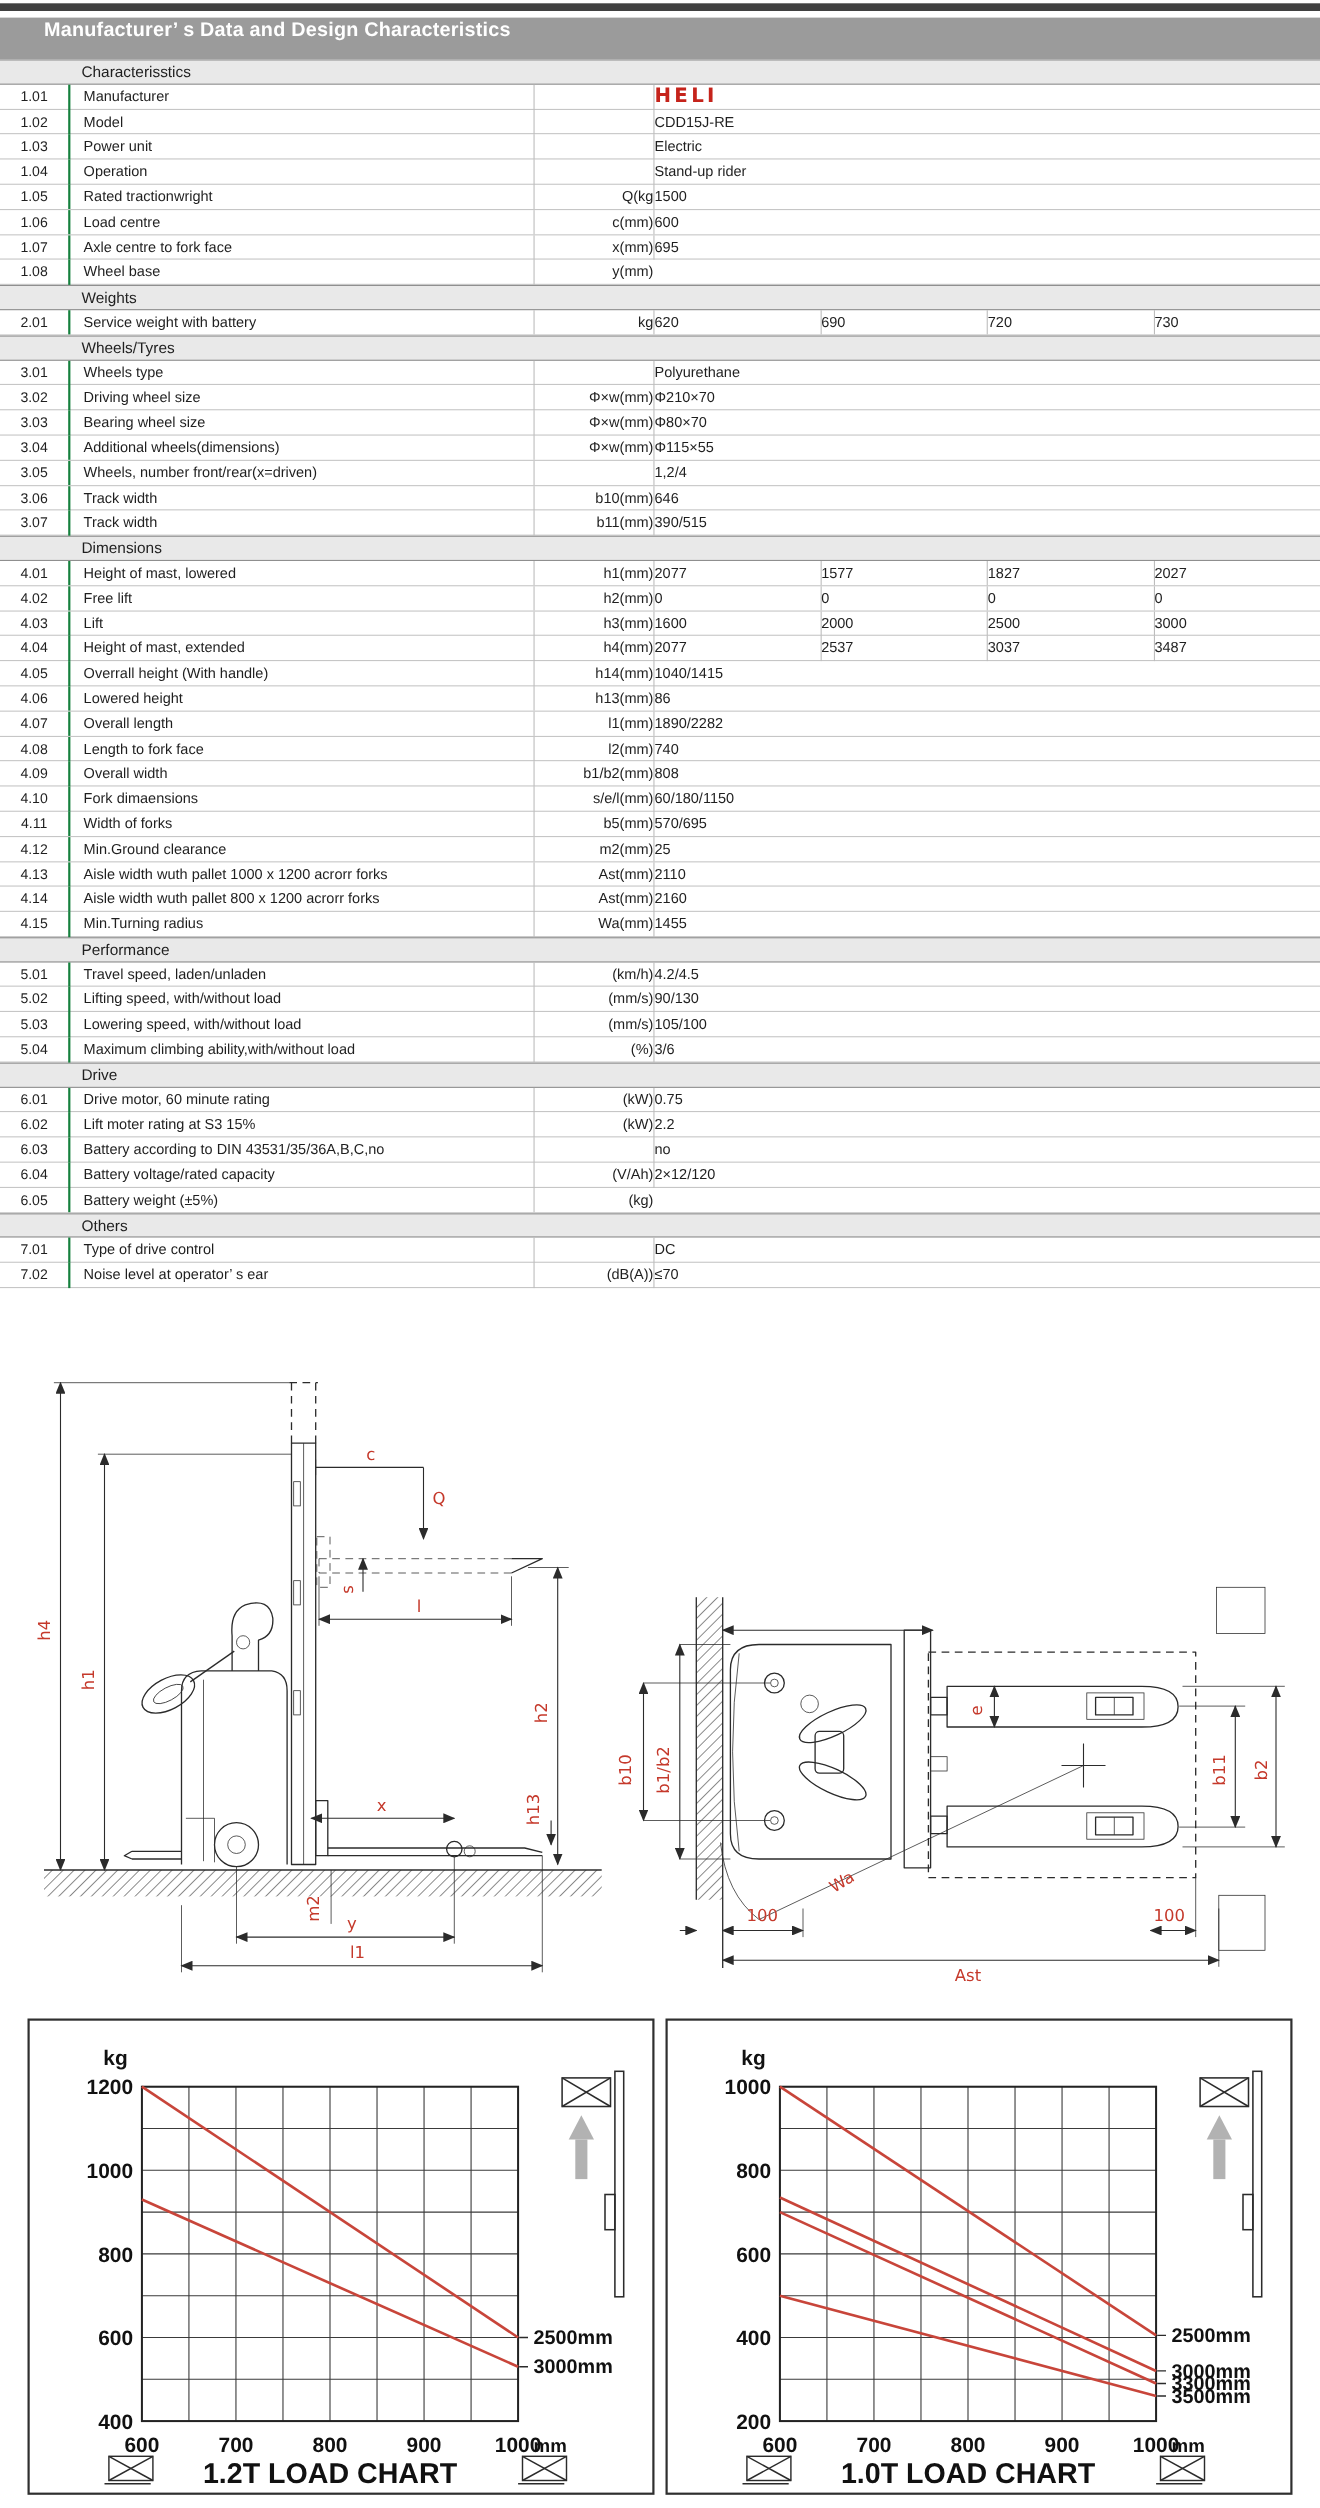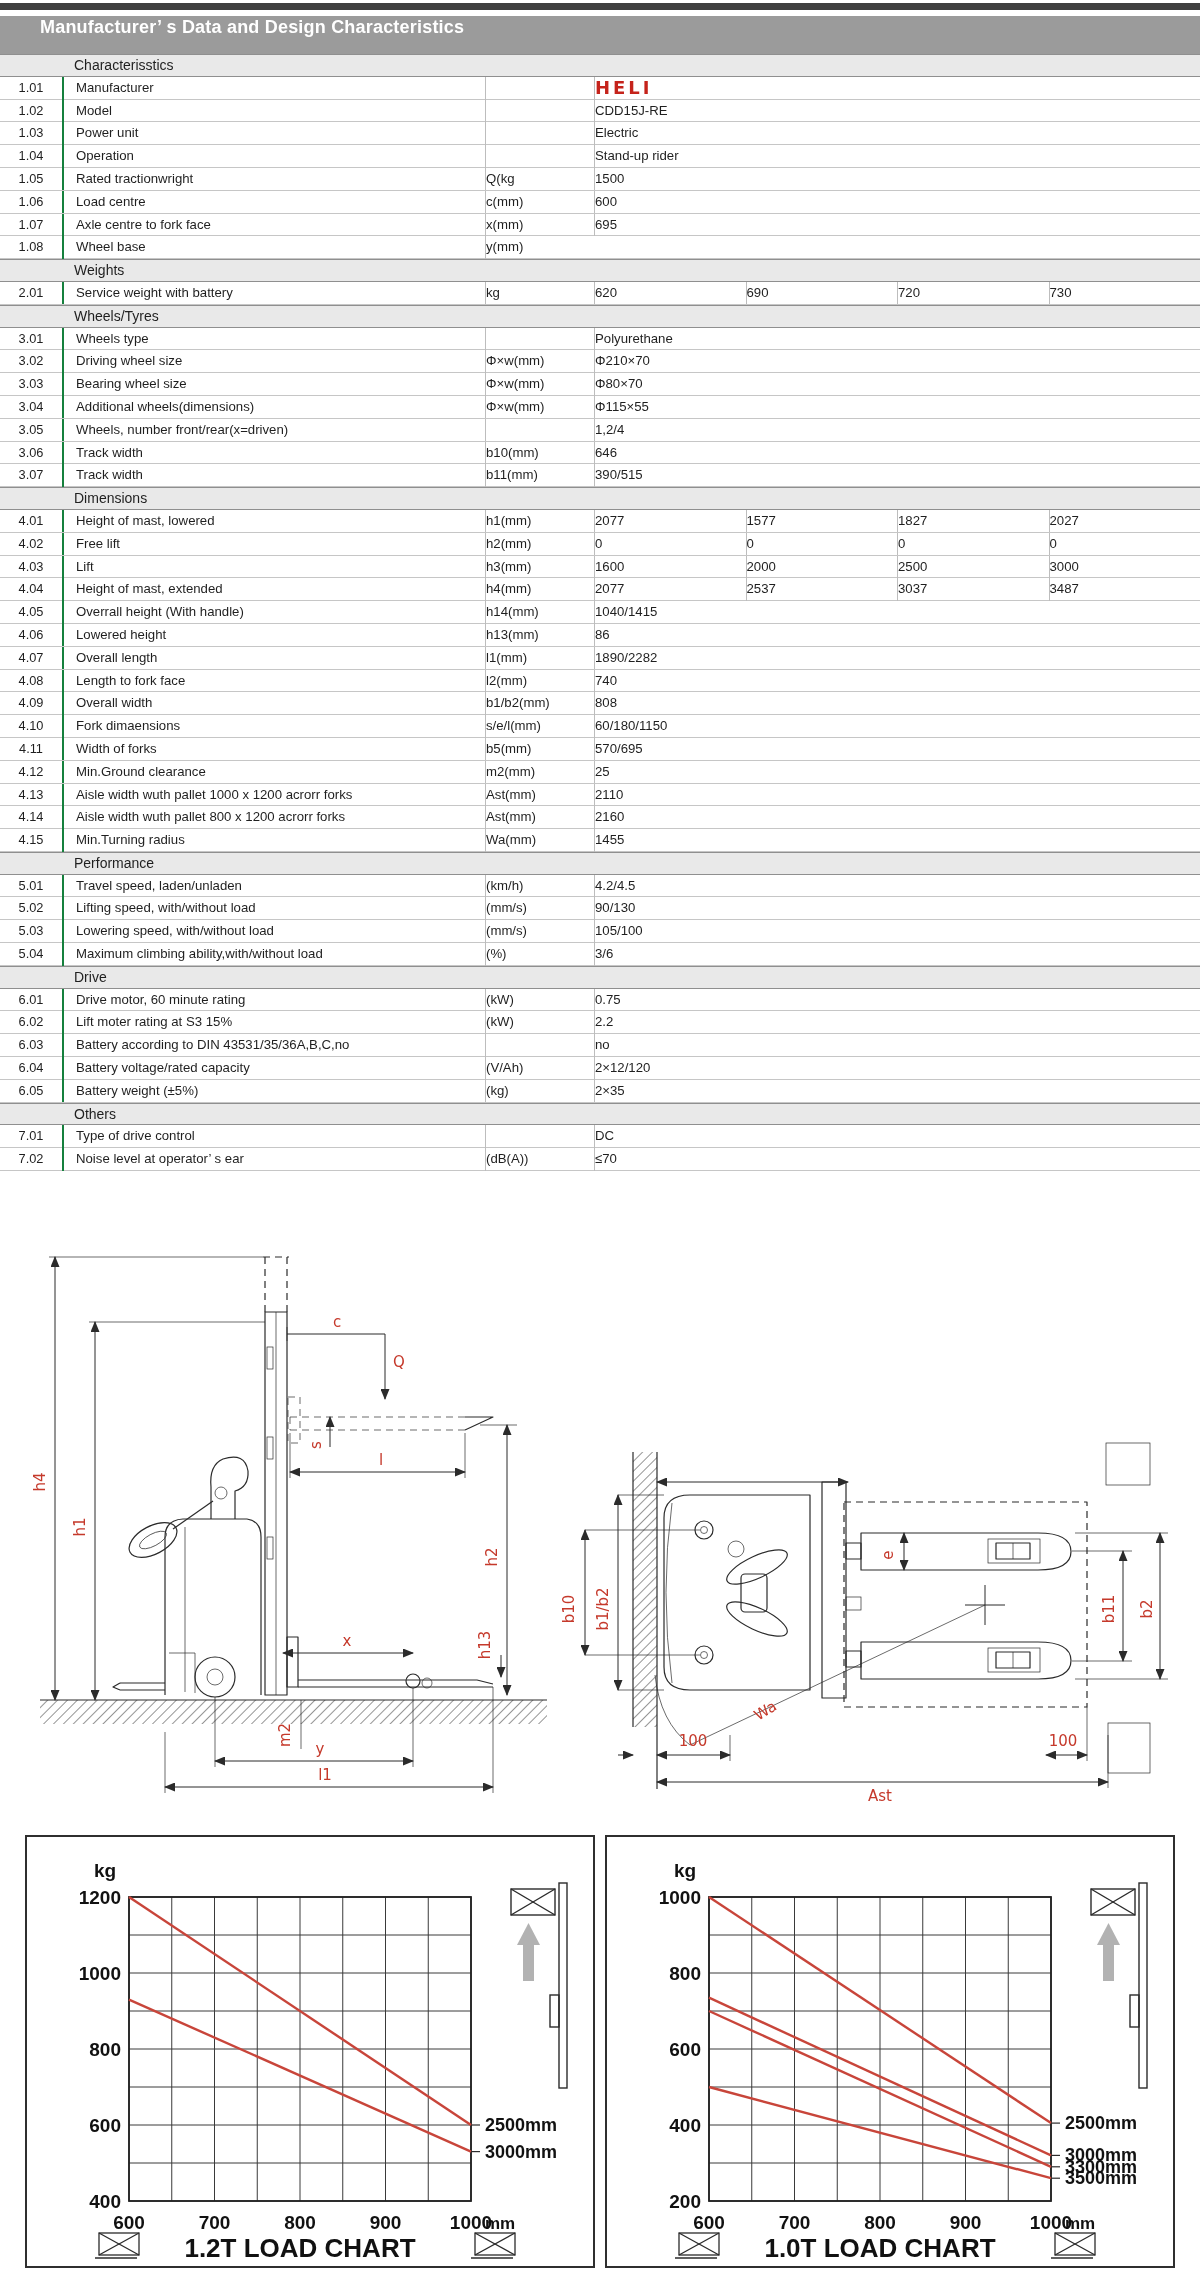--- a/index.html
+++ b/index.html
@@ -10,21 +10,21 @@
             font-weight:bold;font-size:18px;padding-left:40px;letter-spacing:.2px;}
   
   #spec-table{width:1200px;}
   .sec{height:22.8px;line-height:21.8px;background:#e9e9e9;border-top:1px solid #8f8f8f;
        border-bottom:1px solid #8f8f8f;font-weight:normal;font-size:14px;padding-left:74px;
        box-sizing:border-box;}
   .row{display:grid;grid-template-columns:62px 423px 109px 1fr 1fr 1fr 1fr;height:22.8px;
        line-height:22.5px;border-bottom:1px solid #c6c6c6;font-size:13.2px;box-sizing:border-box;}
   .c-no{text-align:center;font-size:12.8px;}
   .c-label{padding-left:12px;white-space:nowrap;border-left:2px solid #15803d;}
-  .c-unit{text-align:left;border-left:1px solid #bdbdbd;}
+  .c-unit{text-align:right;border-left:1px solid #bdbdbd;}
   .val{border-left:1px solid #bdbdbd;}
   .val1{grid-column:span 4;}
   .logo{color:#c5231b;font-weight:bold;font-size:18px;letter-spacing:3px;
         font-family:"DejaVu Sans",sans-serif;}
   
   .drawings{display:flex;padding:66px 0 0 25px;height:596px;box-sizing:content-box;}
   .art{stroke:#2b2b2b;fill:none;stroke-width:1.2;stroke-linejoin:round;}
   .thin{stroke:#2b2b2b;fill:none;stroke-width:.7;}
   .dim{stroke:#2b2b2b;fill:none;stroke-width:1;}
   .dash{stroke-dasharray:7 5;}
@@ -300,21 +300,20 @@
       <div class="row">
         <div class="c-no">6.04</div>
         <div class="c-label">Battery voltage/rated capacity</div>
         <div class="c-unit">(V/Ah)</div>
         <div class="val val1">2×12/120</div>
       </div>
       <div class="row">
         <div class="c-no">6.05</div>
         <div class="c-label">Battery weight (±5%)</div>
         <div class="c-unit">(kg)</div>
-        <div class="val val1">2×35</div>
       </div>
       <div class="sec">Others</div>
       <div class="row">
         <div class="c-no">7.01</div>
         <div class="c-label">Type of drive control</div>
         <div class="c-unit"></div>
         <div class="val val1">DC</div>
       </div>
       <div class="row">
         <div class="c-no">7.02</div>

